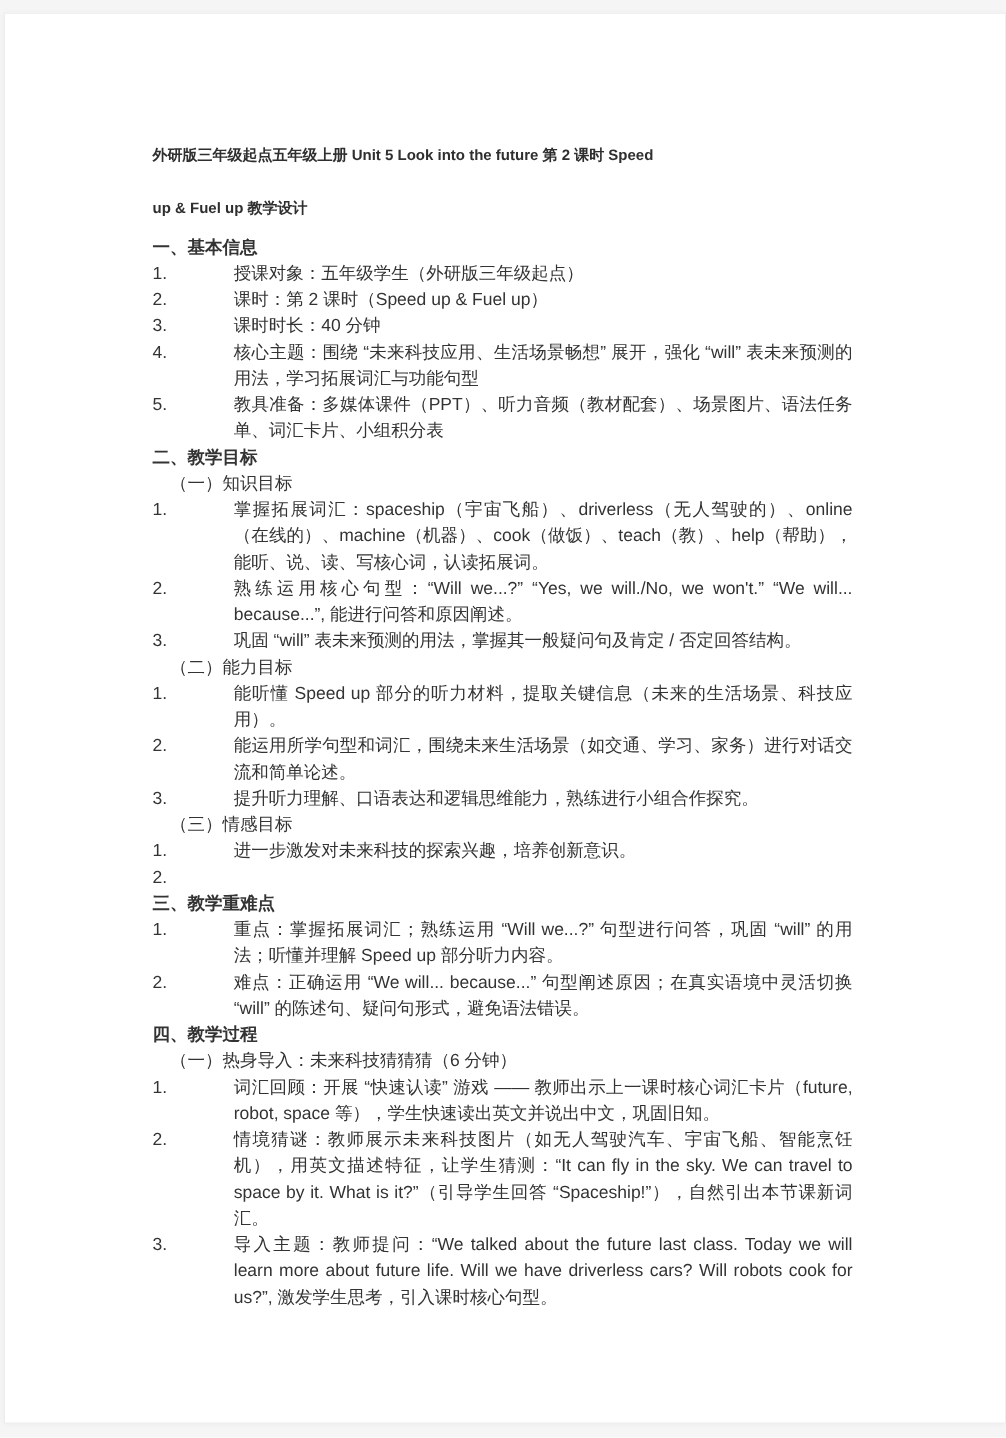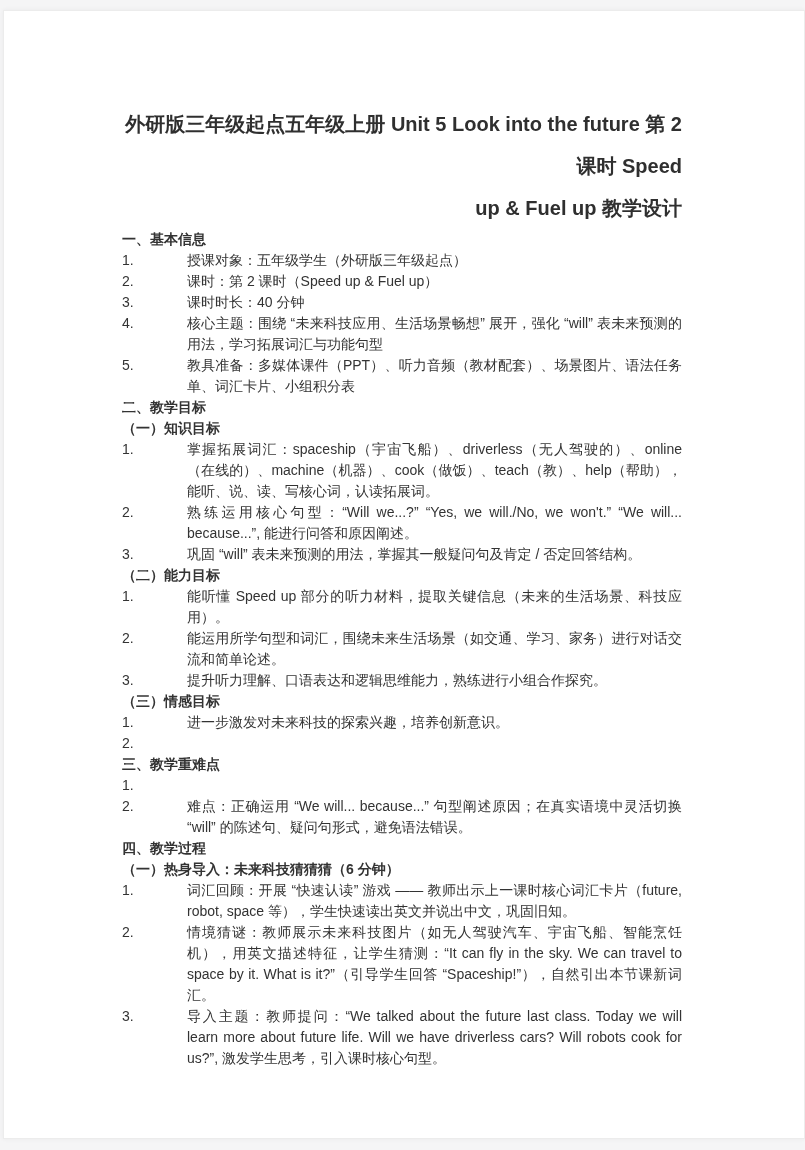--- a/index.html
+++ b/index.html
@@ -26,34 +26,35 @@
     box-shadow: 0 0 5px rgba(0,0,0,0.05);
   }
   .content {
     padding: 92px 122px 0 118px;
     color: #333333;
     font-size: 14px;
     line-height: 21px;
   }
   .title {
     margin: 0;
-    font-size: 20px;
+    font-size: 12px;
     font-weight: bold;
-    text-align: right;
+    text-align: left;
     line-height: 42px;
     color: #2f2f2f;
   }
   .title span { display: block; }
   .h {
     font-weight: bold;
     line-height: 21px;
   }
   .sh {
-    font-weight: bold;
+    font-weight: normal;
     line-height: 21px;
+    margin-left: 14px;
   }
   .row {
     display: flex;
     line-height: 21px;
   }
   .num {
     flex: 0 0 65px;
   }
   .body {
     flex: 1;
@@ -131,20 +132,21 @@
       <span class="num">1.</span>
       <p class="body"><span>进一步激发对未来科技的探索兴趣，培养创新意识。</span></p>
     </div>
     <div class="row">
       <span class="num">2.</span>
     </div>
 
     <div class="h">三、教学重难点</div>
     <div class="row">
       <span class="num">1.</span>
+      <p class="body"><b class="lbl">重点</b><span>：掌握拓展词汇；熟练运用 “Will we...?” 句型进行问答，巩固 “will” 的用法；听懂并理解 Speed up 部分听力内容。</span></p>
     </div>
     <div class="row">
       <span class="num">2.</span>
       <p class="body"><b class="lbl">难点</b><span>：正确运用 “We will... because...” 句型阐述原因；在真实语境中灵活切换 “will” 的陈述句、疑问句形式，避免语法错误。</span></p>
     </div>
 
     <div class="h">四、教学过程</div>
 
     <div class="sh">（一）热身导入：未来科技猜猜猜（6 分钟）</div>
     <div class="row">

